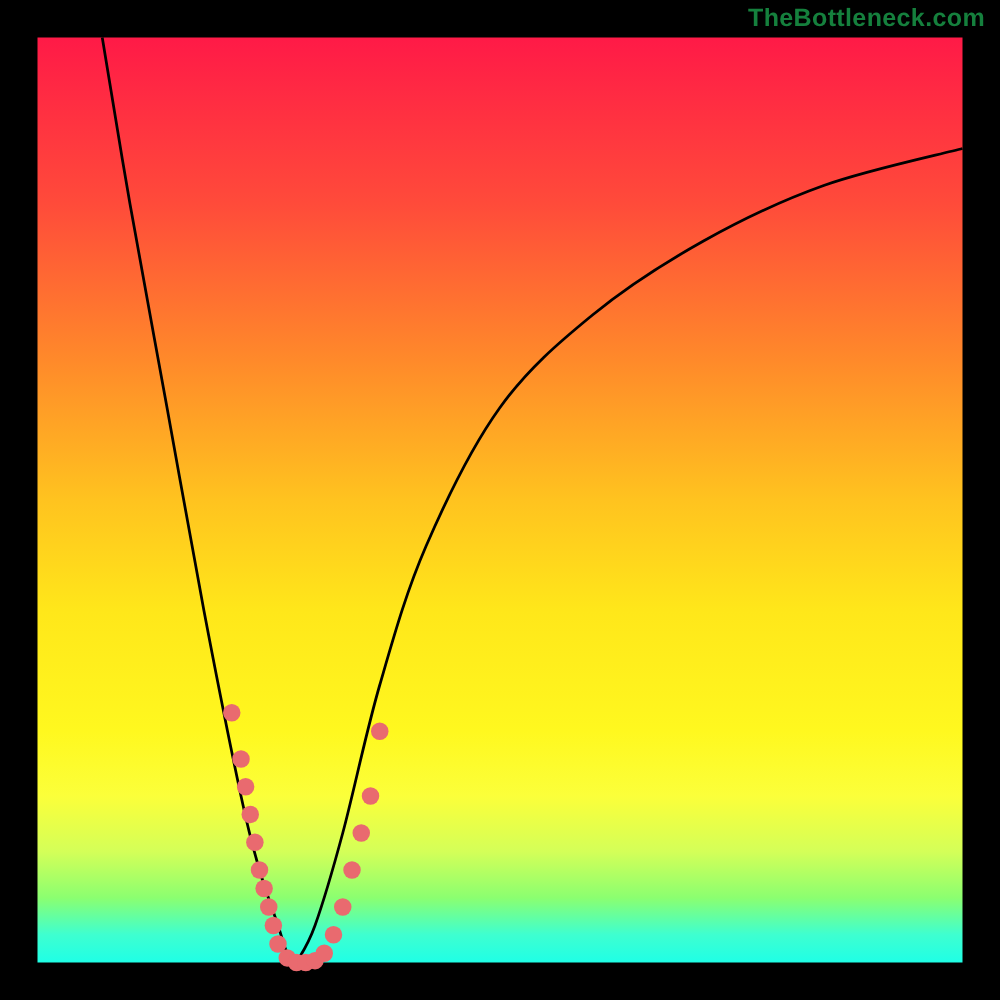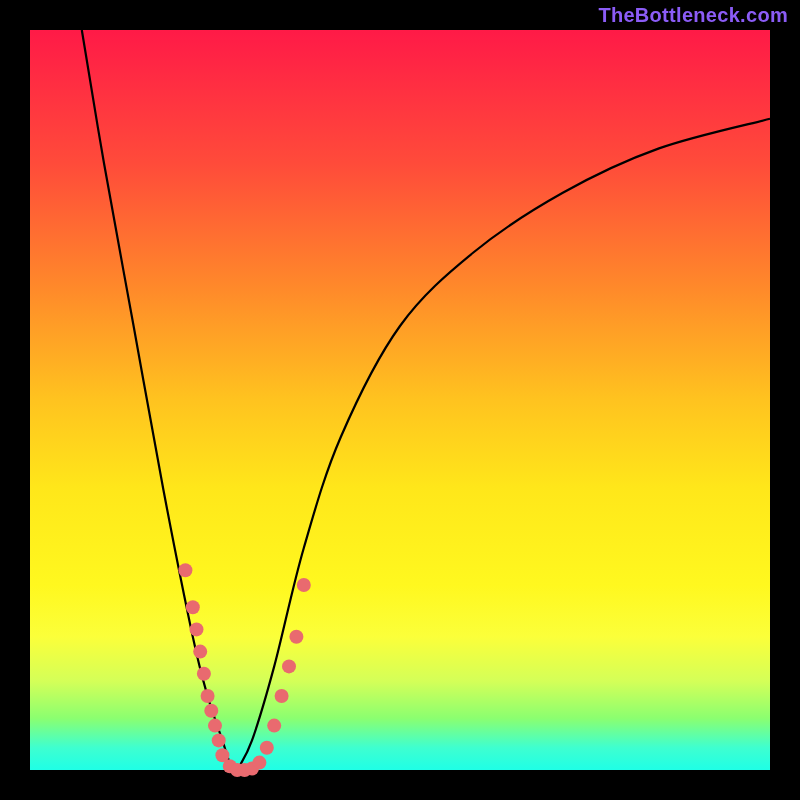--- a/index.html
+++ b/index.html
@@ -37,21 +37,21 @@
       #d4ff58 88%,
       #8bff70 93%,
       #3effd0 97%,
       #1fffe6 100%
     );
   }
   .watermark {
     position: absolute;
     top: 4px;
     right: 12px;
-    color: #8b5cf6;
+    color: #15803d;
     font-size: 20px;
     font-weight: 600;
     letter-spacing: 0.3px;
     user-select: none;
   }
   svg.curves {
     position: absolute;
     top: 0;
     left: 0;
     width: 740px;

